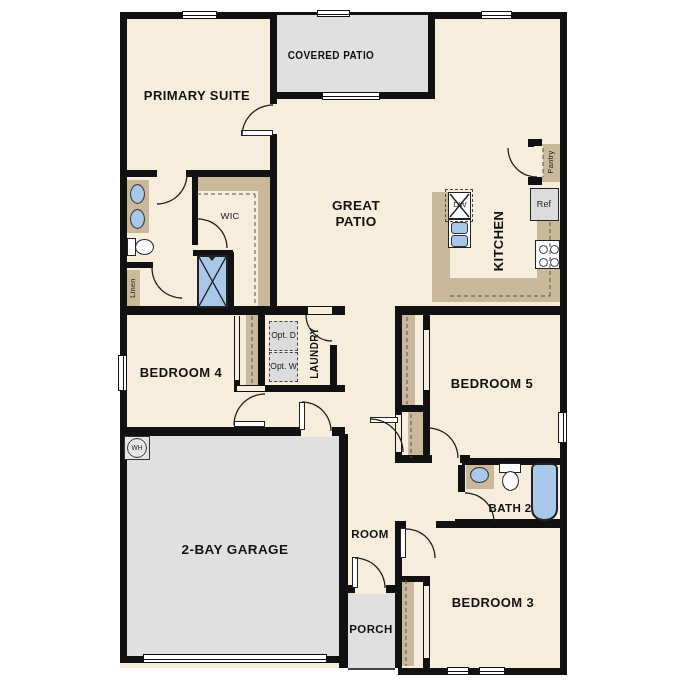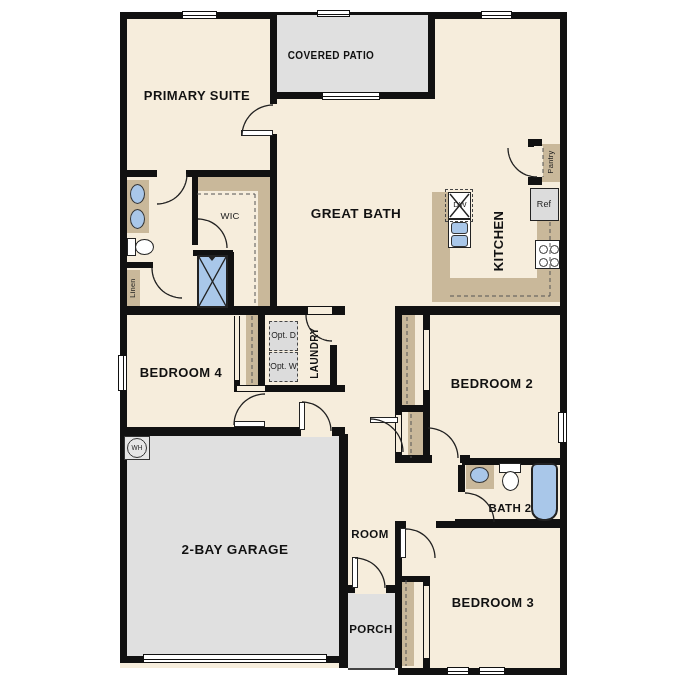--- a/index.html
+++ b/index.html
@@ -177,26 +177,26 @@
       <div class="rect chip blue" style="left: 130px; top: 184px; width: 15px; height: 20px; border: 1px solid rgb(51, 51, 51); border-radius: 50%;"></div>
       <div class="rect chip blue" style="left: 130px; top: 209px; width: 15px; height: 20px; border: 1px solid rgb(51, 51, 51); border-radius: 50%;"></div>
       <div class="rect chip blue" style="left: 470px; top: 467px; width: 19px; height: 16px; border: 1px solid rgb(51, 51, 51); border-radius: 50%;"></div>
       <div class="rect chip" style="left: 124px; top: 436px; width: 26px; height: 24px; background: rgb(230, 230, 230); border: 1px solid rgb(51, 51, 51);"></div>
       <div class="rect chip" style="left: 127px; top: 438px; width: 20px; height: 20px; background: rgb(230, 230, 230); border: 1.5px solid rgb(51, 51, 51); border-radius: 50%;"></div>
       <div class="rect chip" style="left: 445px; top: 189px; width: 28px; height: 33px; border: 1px dashed rgb(68, 68, 68); background: transparent;"></div>
     </div>
 
   <div class="lbl" style="left:197px;top:96px;width:110px;font-size:13px">PRIMARY SUITE</div>
   <div class="lbl" style="left:331px;top:56px;width:92px;font-size:10px">COVERED PATIO</div>
-  <div class="lbl" style="left:356px;top:214px;width:92px;font-size:13.5px">GREAT BATH</div>
+  <div class="lbl" style="left:356px;top:214px;width:92px;font-size:13.5px">GREAT PATIO</div>
   <div class="lbl rot" style="left:499px;top:241px;font-size:13px">KITCHEN</div>
   <div class="lbl sm" style="left:230px;top:216px;font-size:9.5px">WIC</div>
   <div class="lbl" style="left:181px;top:373px;width:130px;font-size:13px">BEDROOM 4</div>
   <div class="lbl rot" style="left:315px;top:353px;font-size:10px">LAUNDRY</div>
-  <div class="lbl" style="left:492px;top:384px;width:130px;font-size:13px">BEDROOM 2</div>
+  <div class="lbl" style="left:492px;top:384px;width:130px;font-size:13px">BEDROOM 5</div>
   <div class="lbl" style="left:510px;top:509px;width:56px;font-size:11.5px">BATH 2</div>
   <div class="lbl" style="left:235px;top:550px;width:110px;font-size:13.5px">2-BAY GARAGE</div>
   <div class="lbl" style="left:370px;top:535px;width:80px;font-size:11.5px">ROOM</div>
   <div class="lbl" style="left:371px;top:630px;width:80px;font-size:11.5px">PORCH</div>
   <div class="lbl" style="left:493px;top:603px;width:130px;font-size:13px">BEDROOM 3</div>
 
   <div class="lbl sm rot" style="left:133px;top:288px;font-size:7.5px">Linen</div>
   <div class="lbl sm rot" style="left:551px;top:162px;font-size:7.5px">Pantry</div>
   <div class="lbl sm" style="left:544px;top:204px;font-size:9px">Ref</div>
   <div class="lbl sm" style="left:460px;top:205px;font-size:8px;background:#fff;padding:0 1px">DW</div>

